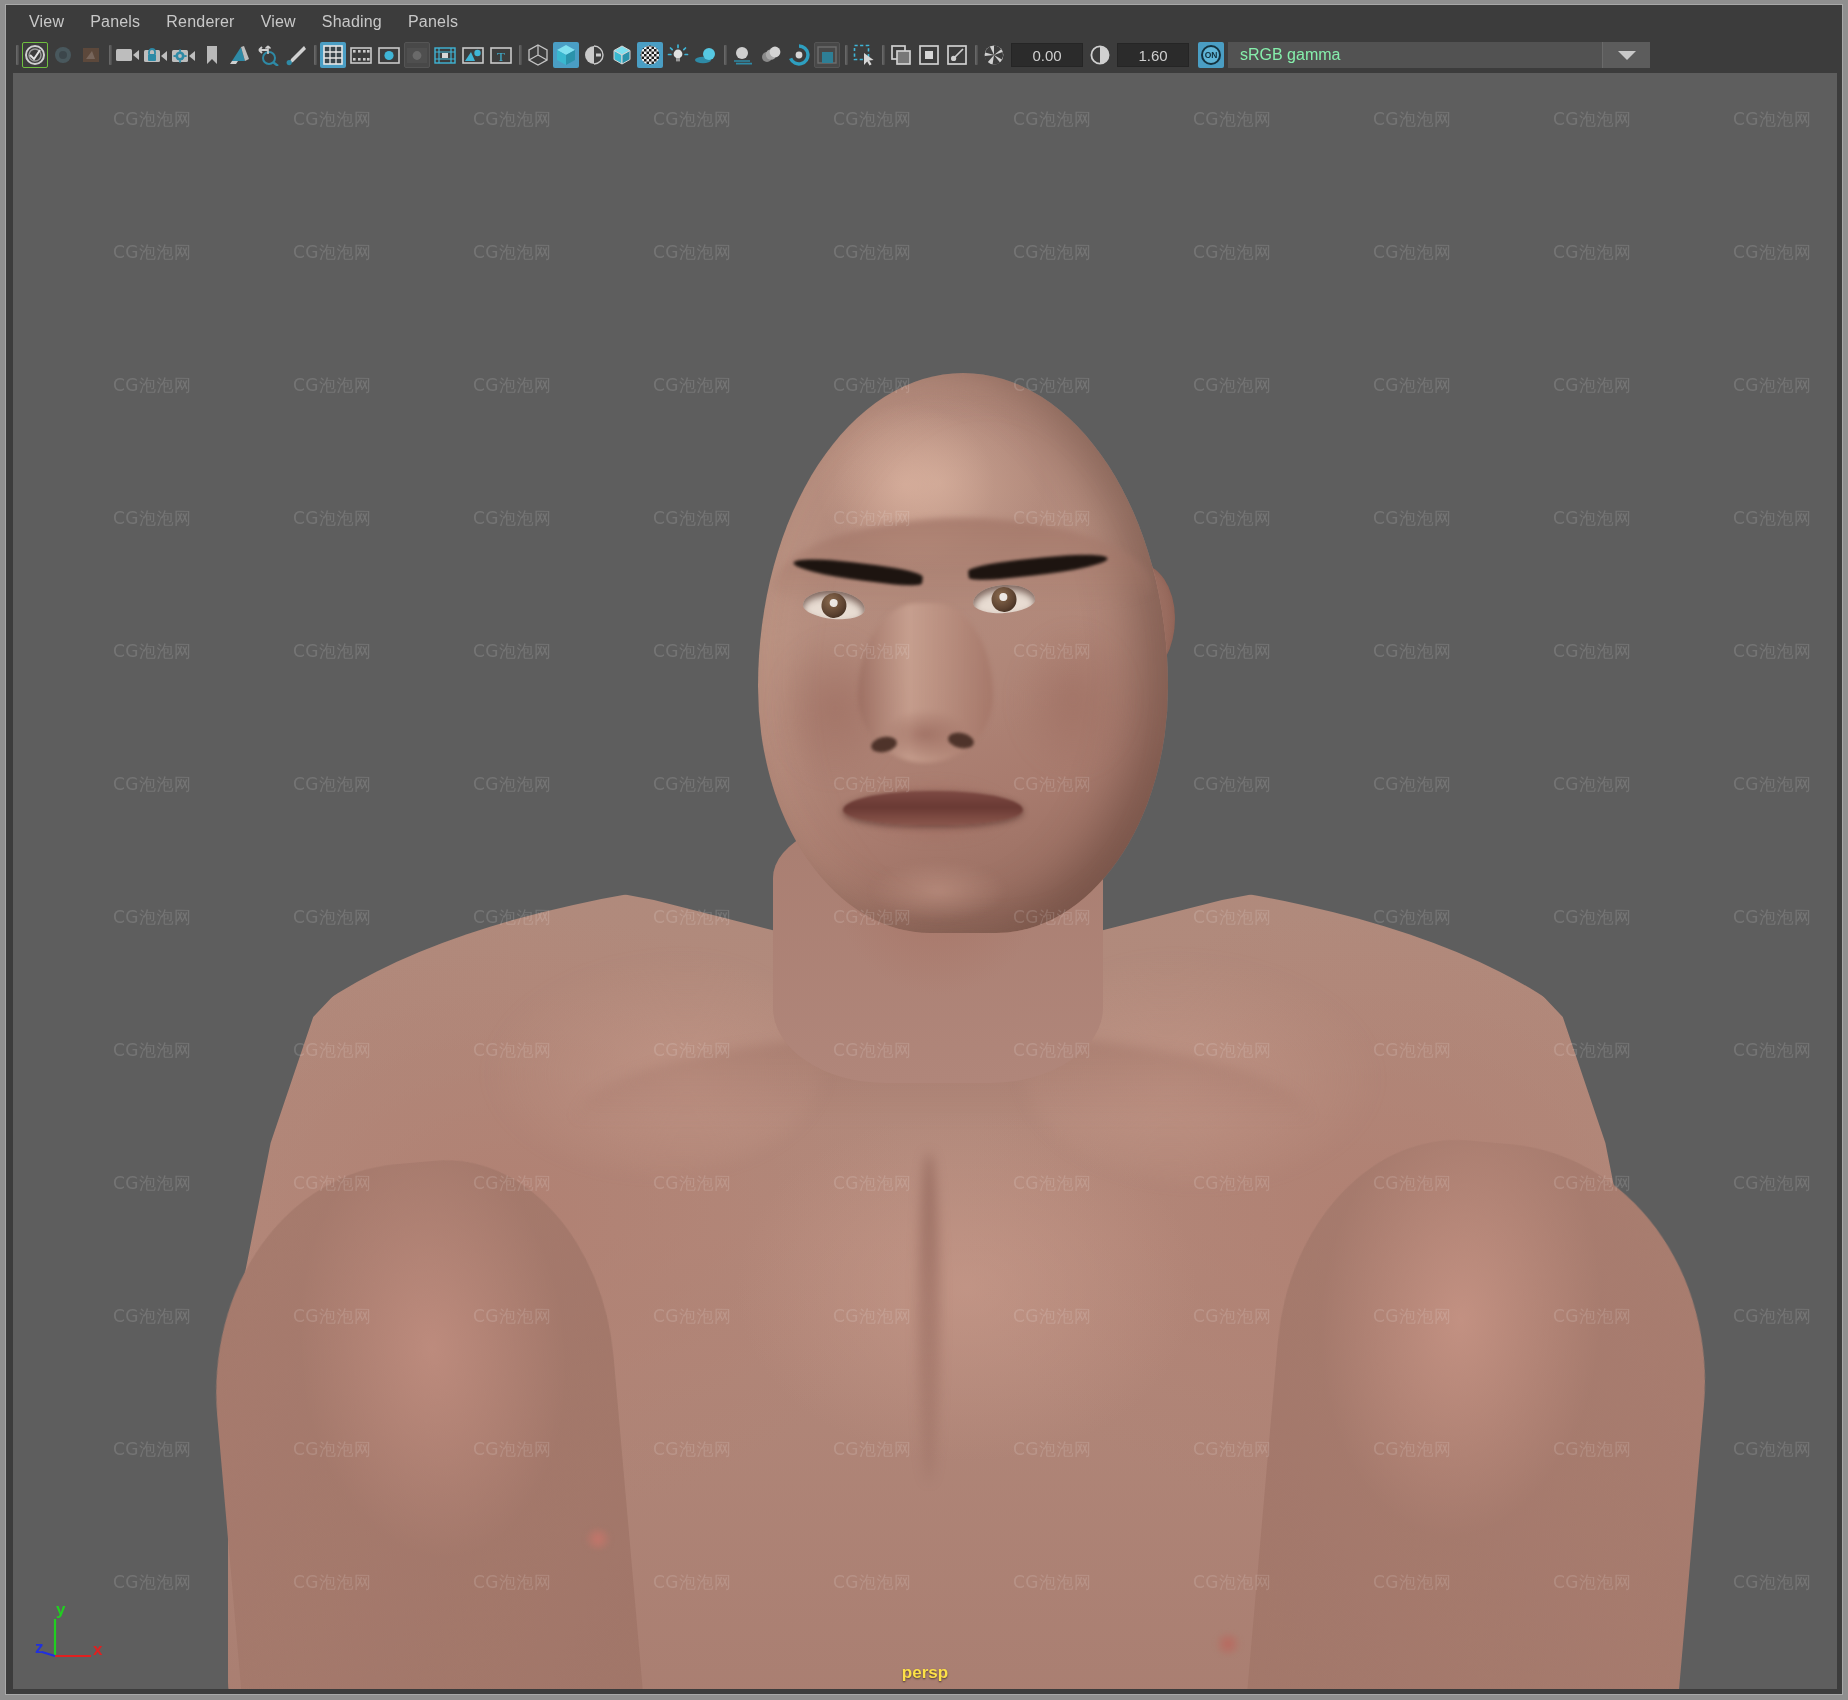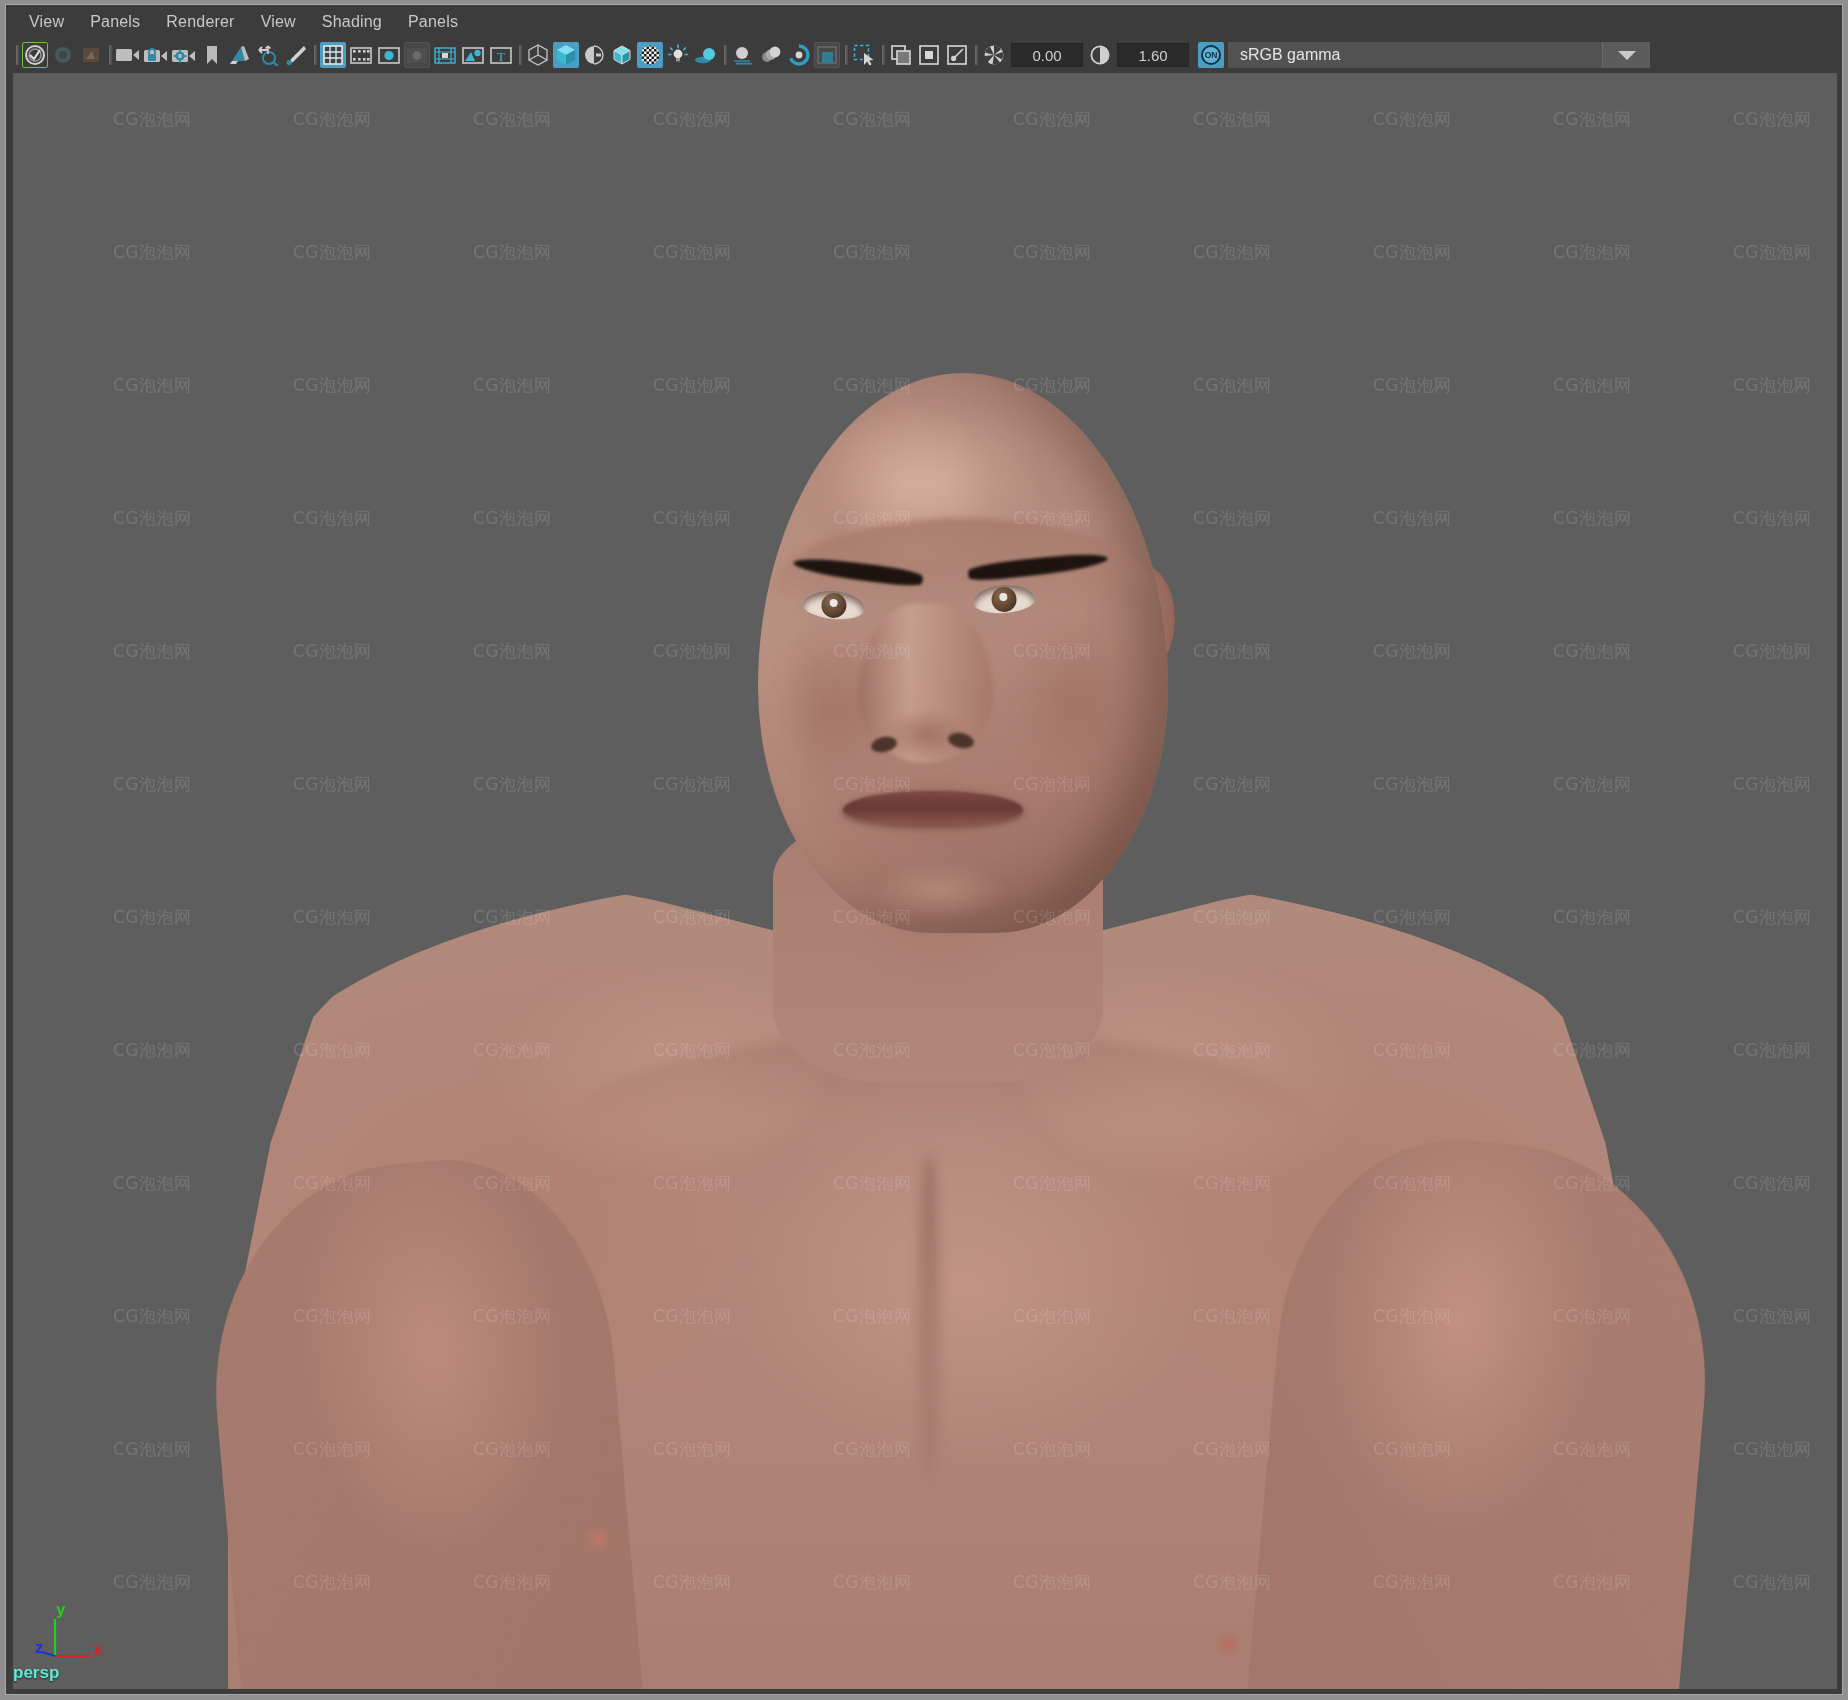--- a/index.html
+++ b/index.html
@@ -64,21 +64,21 @@
   }
   .ontoggle .circ {
     width:20px; height:20px; border-radius:50%;
     border:2px solid #14323f; background:#5fb4d6;
     display:flex; align-items:center; justify-content:center;
     color:#11303c; font-size:8.5px; font-weight:bold; letter-spacing:-.2px;
   }
   .colorspace {
     height:26px; min-width:374px; background:#525252;
     display:flex; align-items:center; padding-left:12px;
-    color:#e5e5e5; font-size:16px;
+    color:#86efac; font-size:16px;
   }
   .csdrop {
     width:48px; height:26px; background:#5c5c5c;
     border-left:1px solid #6a6a6a;
     display:flex; align-items:center; justify-content:center;
   }
   .csdrop .tri {
     width:0;height:0;border-left:9px solid transparent;
     border-right:9px solid transparent;border-top:9px solid #c9c9c9;
   }
@@ -263,22 +263,22 @@
   .trap-l { left:470px; top:880px; width:340px; height:220px;
     background:radial-gradient(ellipse at 60% 55%, rgba(206,162,146,.45), rgba(206,162,146,0) 70%);
     border-radius:50%; filter:blur(8px); }
   .trap-r { left:1010px; top:880px; width:360px; height:230px;
     background:radial-gradient(ellipse at 40% 55%, rgba(206,162,146,.45), rgba(206,162,146,0) 70%);
     border-radius:50%; filter:blur(8px); }
 
   
   .axis-gizmo { position:absolute; left:22px; bottom:18px; width:70px; height:70px; z-index:9; }
   .hud-persp {
-    position:absolute; left:0; right:0; bottom:6px; 
-    color:#5eead4; font-size:17px; font-weight:bold; z-index:9;
+    position:absolute; left:0; right:0; bottom:6px; text-align:center;
+    color:#fde047; font-size:17px; font-weight:bold; z-index:9;
     text-shadow:0 1px 2px rgba(0,0,0,.6);
     margin-top:41px;
   }
 </style>
 </head>
 <body>
 
 <div id="app">
   <div class="panel">
 

